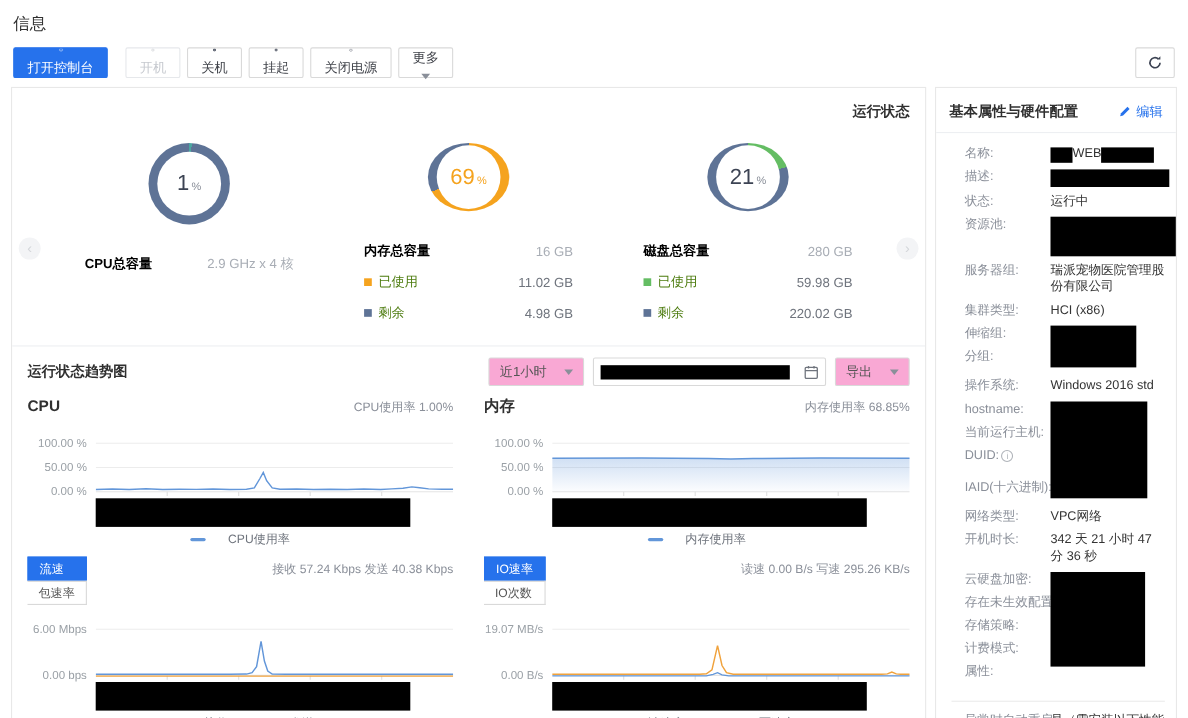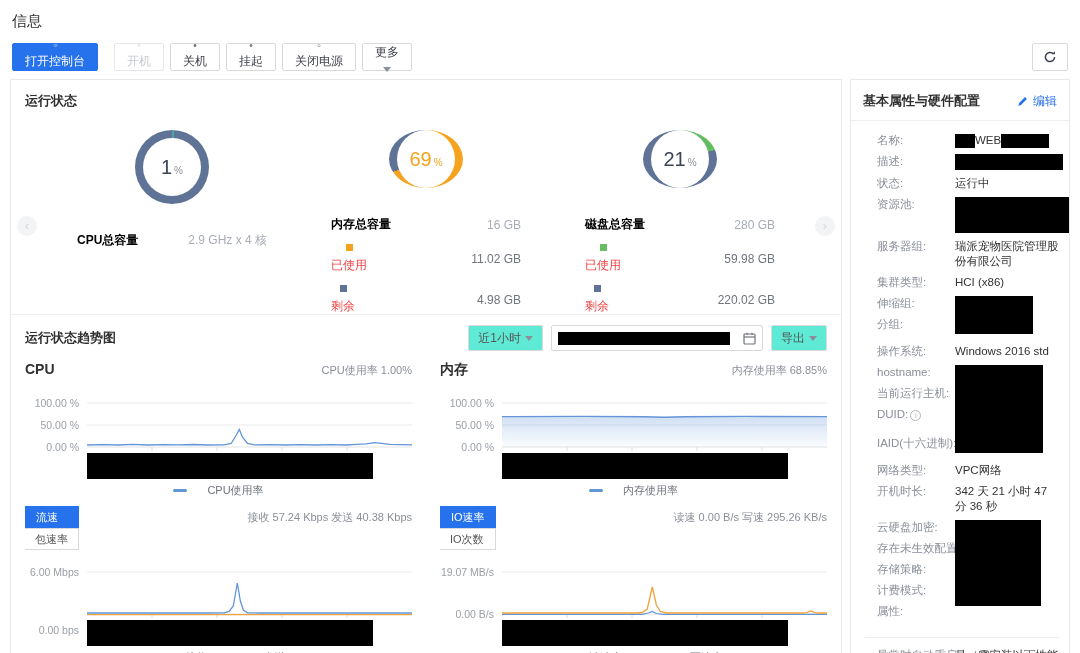--- a/index.html
+++ b/index.html
@@ -20,47 +20,47 @@
   }
   .btn.primary { background:#2672ec; border-color:#2672ec; color:#fff; margin-right:10px; }
   .btn.disabled { color:#c6c9cf; border-color:#e6e8eb; cursor:default; }
   .btn-refresh { margin-left:auto; width:36px; justify-content:center; padding:0; }
   .caret { width:0; height:0; border-left:4px solid transparent; border-right:4px solid transparent; border-top:5px solid #8a8f99; display:inline-block; }
 
   
   .content { display:flex; gap:8px; padding:0 10px; height:576px; align-items:stretch; }
   .left-panel  { width:832px; border:1px solid #e8e8e8; background:#fff; overflow:hidden; }
   .right-panel { flex:1; border:1px solid #e8e8e8; background:#fff; overflow:hidden; }
-  .panel-title { font-size:13px; font-weight:bold; padding:12px 14px 8px; color:#303030; }
+  .panel-title { font-size:13px; font-weight:bold; padding:12px 14px 8px; color:#303030;text-align:right; }
 
   
   .gauges { position:relative; display:flex; justify-content:space-around; padding:6px 34px 10px; height:196px; }
   .gauge { display:flex; flex-direction:column; align-items:center; width:250px; }
   .donut { width:74px; height:74px; border-radius:50%; display:flex; align-items:center; justify-content:center; margin-top:6px; }
   .donut-inner { width:58px; height:58px; background:#fff; border-radius:50%; display:flex; align-items:center; justify-content:center; }
   .donut-num { font-size:20px; color:#3c4353; }
   .donut-num.orange { color:#f5a31e; }
   .donut-pct { font-size:10px; color:#8a8f99; margin-left:2px; margin-top:6px; }
   .gauge-info { width:190px; margin-top:28px; font-size:12px; }
   .gauge-row { display:flex; justify-content:space-between; margin-bottom:11px; align-items:center; }
   .gauge-name { font-weight:bold; color:#000000; }
   .gauge-total { color:#a8adb5; }
-  .legend-name { color:#ef4444; display:flex; align-items:center; gap:6px;flex-direction:column; }
+  .legend-name { color:#4d7c0f; display:flex; align-items:center; gap:6px; }
   .legend-sq { width:7px; height:7px; display:inline-block; }
   .legend-val { color:#6f747d; }
   .car-arrow { position:absolute; top:98px; width:20px; height:20px; border-radius:50%; background:#f3f4f6; color:#d4d6da; font-size:13px; line-height:19px; text-align:center; cursor:pointer; }
   .car-left { left:6px; } .car-right { right:6px; }
   .car-left::before { content:"‹"; } .car-right::before { content:"›"; }
 
   
   .trend { border-top:1px solid #edeff2; padding:10px 14px 0; }
   .trend-head { display:flex; align-items:center; }
   .trend-title { font-weight:bold; font-size:13px; color:#303030; }
   .trend-controls { margin-left:auto; display:flex; gap:8px; align-items:center; }
-  .select { height:26px; border:1px solid #d9d9d9; border-radius:2px; display:flex; align-items:center; font-size:12px; color:#555; padding:0 9px; gap:4px; background:#5eead4; cursor:pointer; }
+  .select { height:26px; border:1px solid #d9d9d9; border-radius:2px; display:flex; align-items:center; font-size:12px; color:#555; padding:0 9px; gap:16px; background:#f9a8d4; cursor:pointer; }
   .date-input { width:212px; height:26px; border:1px solid #d9d9d9; border-radius:2px; display:flex; align-items:center; justify-content:space-between; padding:0 6px; background:#fff; cursor:pointer; }
   .date-redact { width:172px; height:13px; background:#000; }
 
   .charts { display:grid; grid-template-columns:1fr 1fr; column-gap:28px; padding-top:10px; }
   .chart-head { display:flex; justify-content:space-between; align-items:baseline; min-height:22px; }
   .chart-title { font-weight:bold; font-size:14px; color:#303030; }
   .chart-summary { font-size:11px; color:#8a8f99; }
   .plot { display:flex; margin-top:10px; }
   .ylab { width:62px; position:relative; font-size:10.5px; color:#9aa0a6; flex-shrink:0; }
   .ylab span { position:absolute; right:8px; white-space:nowrap; }
@@ -328,21 +328,21 @@
           <div class="chart-head">
             <div class="tabs">
               <span class="tab active">流速</span>
               <span class="tab">包速率</span>
             </div>
             <span class="chart-summary">接收 57.24 Kbps  发送 40.38 Kbps</span>
           </div>
           <div class="plot">
             <div class="ylab">
               <span style="top:6px">6.00 Mbps</span>
-              <span style="top:64px">0.00 bps</span>
+              <span style="top:48px">0.00 bps</span>
             </div>
             <svg viewBox="0 0 320 60" preserveAspectRatio="none">
               <line x1="0" y1="12" x2="320" y2="12" stroke="#ececec"></line>
               <line x1="0" y1="54" x2="320" y2="54" stroke="#e4e4e4"></line>
               <line x1="64" y1="54" x2="64" y2="58" stroke="#e0e0e0"></line>
                 <line x1="128" y1="54" x2="128" y2="58" stroke="#e0e0e0"></line>
                 <line x1="192" y1="54" x2="192" y2="58" stroke="#e0e0e0"></line>
                 <line x1="256" y1="54" x2="256" y2="58" stroke="#e0e0e0"></line>
               <path d="M0 54.6 L320 54.6" fill="none" stroke="#f0a23c" stroke-width="1.2"></path>
               <path d="M0 53 L120 53 L135 52.8 L140 51.5 L144 46 L148 23 L151 41 L154 50 L158 52.8 L170 53 L320 53" fill="none" stroke="#6296d9" stroke-width="1.3"></path>

